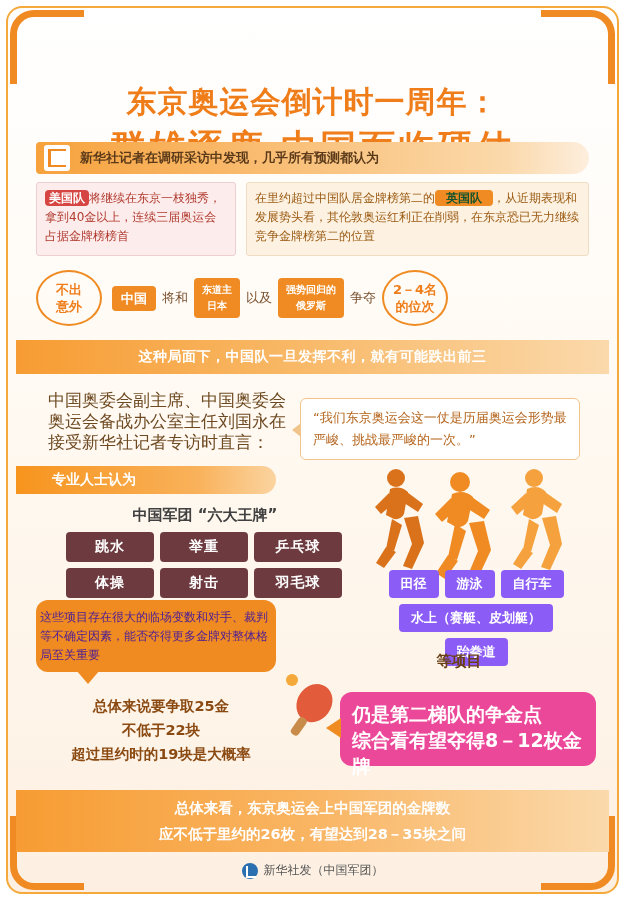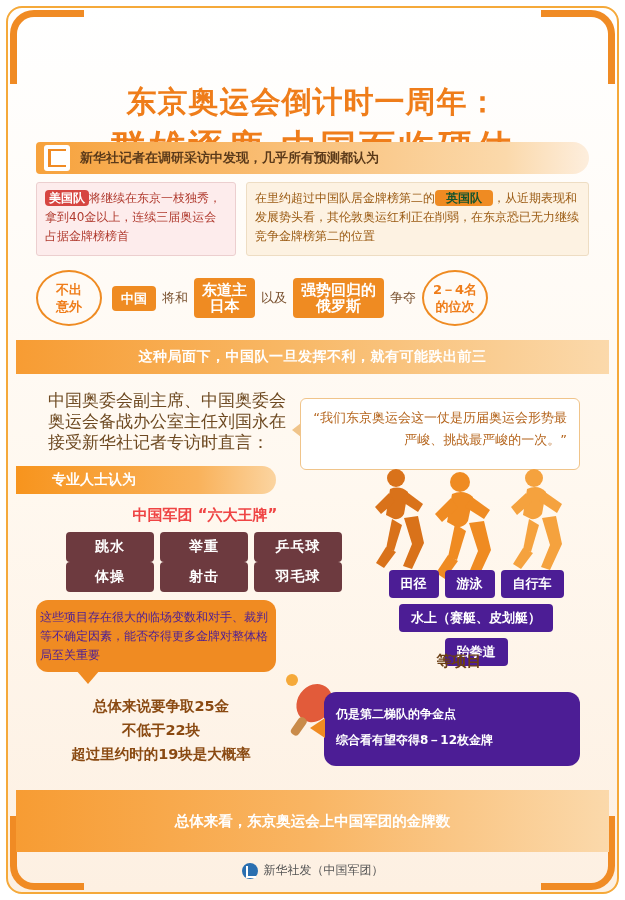--- a/index.html
+++ b/index.html
@@ -183,21 +183,21 @@
     padding: 7px 10px;
     white-space: nowrap;
     text-align: center;
     line-height: 17px;
   }
   .tag-box.small {
     font-size: 13px;
     padding: 4px 9px;
   }
   .tag-box.two-line {
-    font-size: 15px;
+    font-size: 10px;
     line-height: 16px;
     padding: 4px 8px;
   }
 
   
   .divider-banner {
     position: absolute;
     left: 16px; top: 340px;
     width: 593px; height: 34px;
     background: linear-gradient(90deg,#f79c33 0%, #f8b764 45%, #fbd9ab 100%);
@@ -217,30 +217,29 @@
     position: absolute;
     left: 48px; top: 390px;
     width: 240px;
     font-size: 17px;
     line-height: 21px;
     color: #6e4a22;
   }
   .quote-box {
     position: absolute;
     left: 300px; top: 398px;
-    width: 280px; height: 72px;
+    width: 280px; height: 62px;
     background: #ffffff;
     border: 1px solid #f0c48a;
     border-radius: 6px;
     padding: 8px 12px;
     box-sizing: border-box;
     font-size: 13px;
     line-height: 22px;
     color: #b5651d;
-    text-align: right;
   }
   .quote-box::after {
     content: "";
     position: absolute;
     left: -9px; top: 24px;
     width: 0; height: 0;
     border-top: 7px solid transparent;
     border-bottom: 7px solid transparent;
     border-right: 9px solid #f0c48a;
   }
@@ -263,31 +262,31 @@
   }
 
   
   .six-title {
     position: absolute;
     left: 70px; top: 506px;
     width: 270px;
     text-align: center;
     font-size: 15px;
     font-weight: bold;
-    color: #ef4444;
+    color: #404040;
   }
   .pill-grid {
     position: absolute;
     left: 66px; top: 532px;
     width: 280px;
   }
   .pill-line {
     display: flex;
     gap: 6px;
-    margin-bottom: 0;
+    margin-bottom: 6px;
   }
   .pill {
     background: #6d3a3f;
     color: #ffffff;
     font-size: 14px;
     font-weight: bold;
     border-radius: 4px;
     padding: 6px 0;
     width: 88px;
     text-align: center;
@@ -307,21 +306,21 @@
     left: 356px; top: 570px;
     width: 240px;
   }
   .rpill-line {
     display: flex;
     gap: 6px;
     justify-content: center;
     margin-bottom: 6px;
   }
   .rpill {
-    background: #4c1d95;
+    background: #8b5cf6;
     color: #ffffff;
     font-size: 13px;
     font-weight: bold;
     border-radius: 4px;
     padding: 5px 12px;
     text-align: right;
     white-space: nowrap;
   }
   .deng-xiang {
     position: absolute;
@@ -362,28 +361,28 @@
     text-align: center;
     font-size: 14.5px;
     line-height: 24px;
     color: #8a4a12;
     font-weight: bold;
   }
 
   
   .callout-right {
     position: absolute;
-    left: 324px; top: 692px;
+    left: 340px; top: 692px;
     width: 256px; height: 74px;
-    background: #4c1d95;
+    background: #ec4899;
     border-radius: 12px;
     padding: 9px 12px;
     box-sizing: border-box;
     color: #ffffff;
-    font-size: 12px;
+    font-size: 19px;
     line-height: 26px;
     font-weight: bold;
   }
   .callout-right::after {
     content: "";
     position: absolute;
     left: -14px; top: 26px;
     width: 0; height: 0;
     border-top: 10px solid transparent;
     border-bottom: 10px solid transparent;
@@ -597,20 +596,21 @@
       <div>超过里约时的19块是大概率</div>
     </div>
 
     <div class="callout-right">
       <div>仍是第二梯队的争金点</div>
       <div>综合看有望夺得8－12枚金牌</div>
     </div>
 
     <div class="bottom-band">
       <div class="l1">总体来看，东京奥运会上中国军团的金牌数</div>
+      <div class="l2">应不低于里约的26枚，有望达到28－35块之间</div>
     </div>
 
     <div class="footer">
       <div class="footer-logo"></div>
       <div class="footer-text">新华社发（中国军团）</div>
     </div>
 
   </div>
 </div>
 

